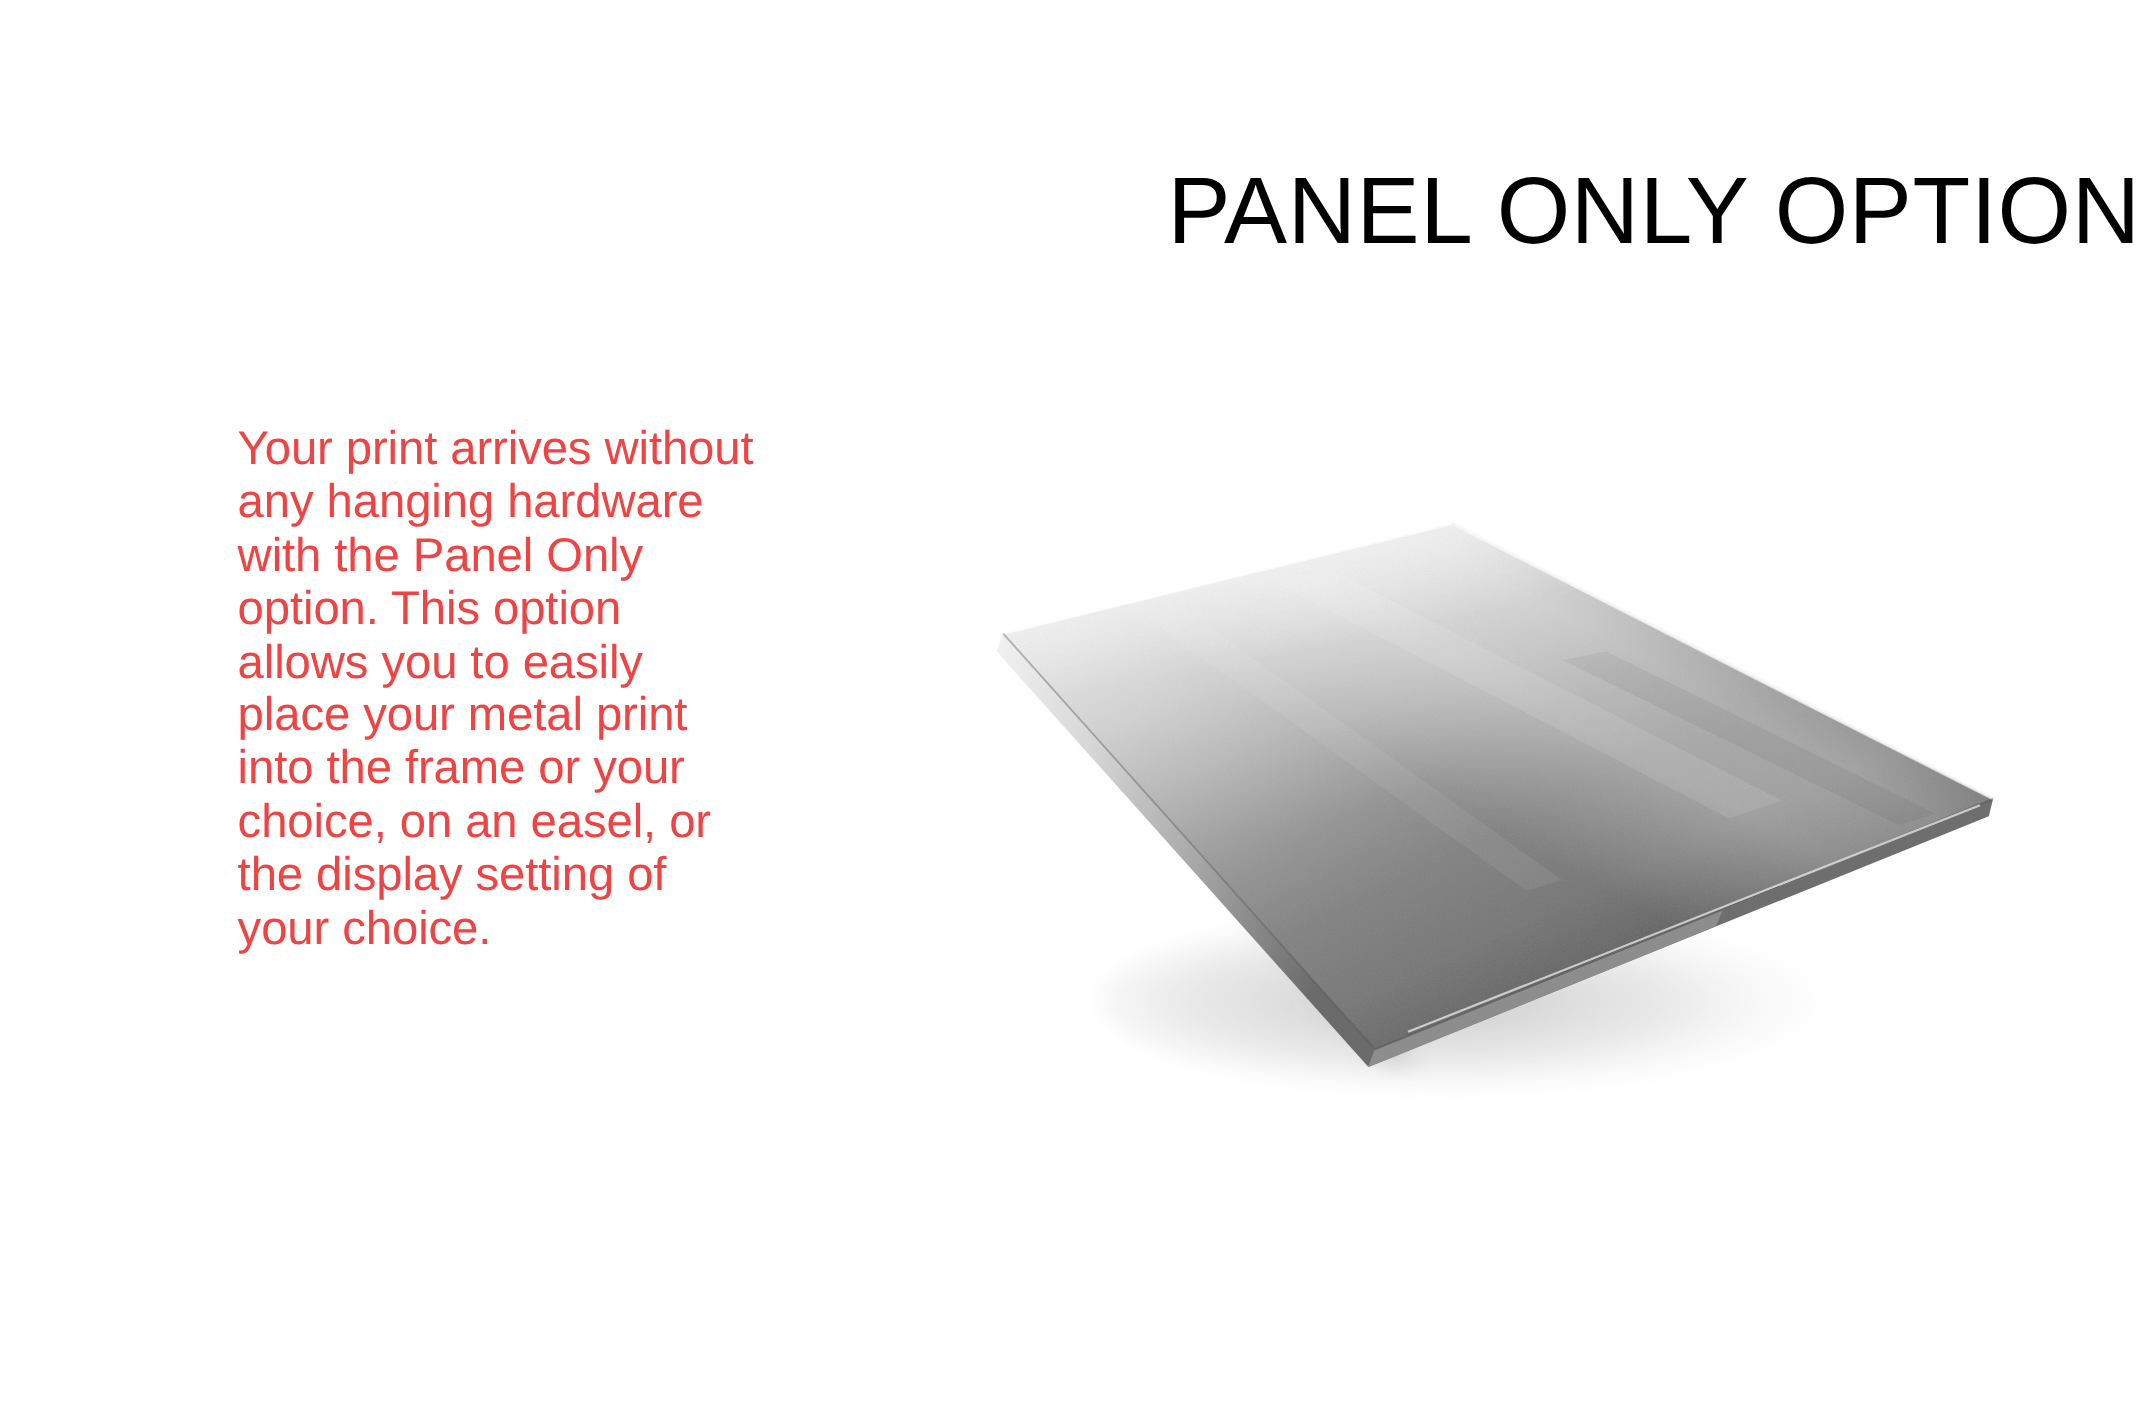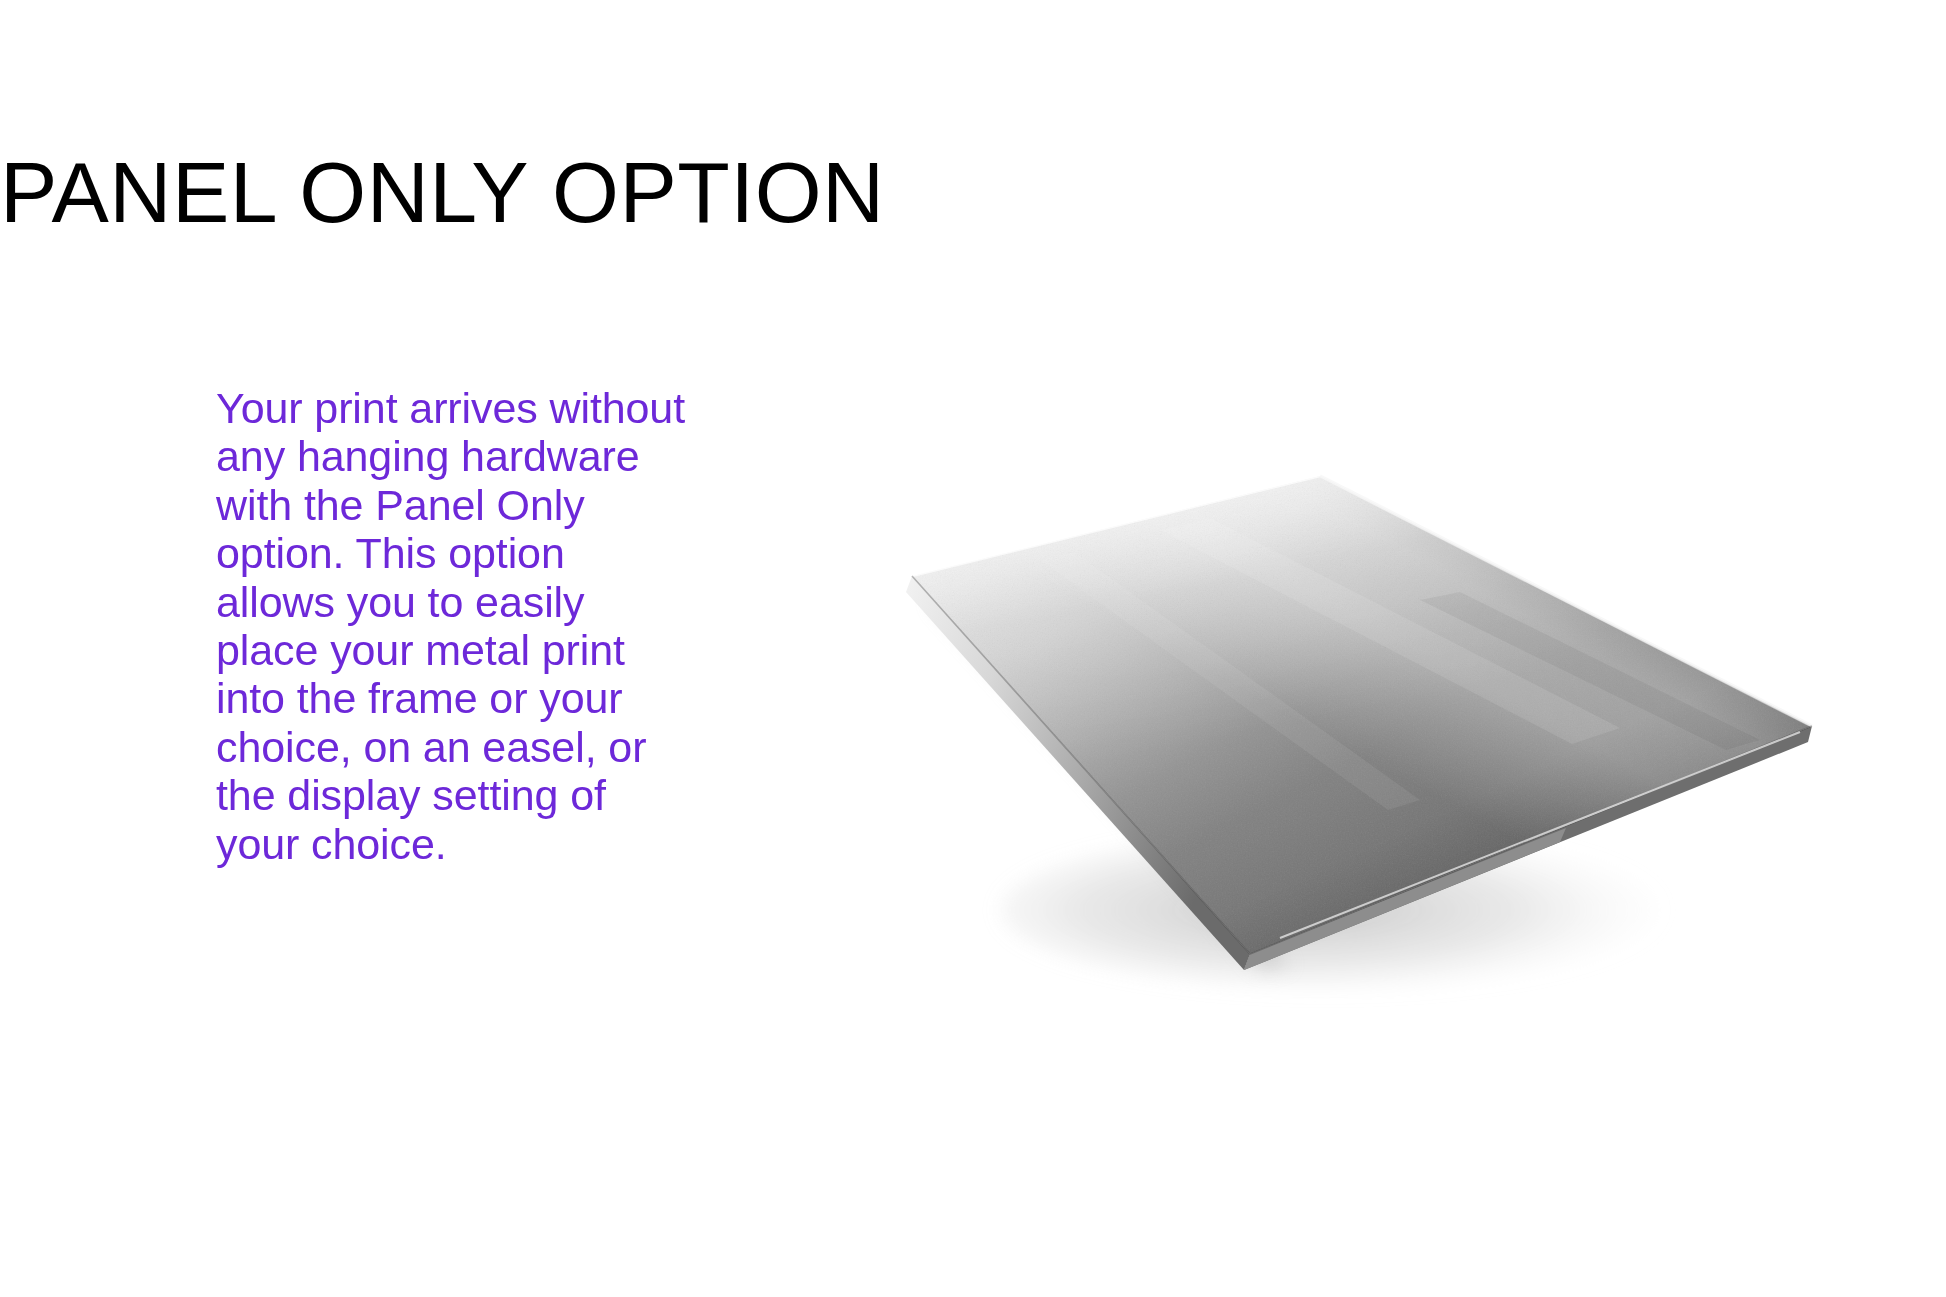--- a/index.html
+++ b/index.html
@@ -19,39 +19,39 @@
     background: #ffffff;
     overflow: hidden;
   }
 
   
   #slide-title {
     position: absolute;
     left: 0;
     top: 86px;
     width: 1946px;
-    text-align: left;
+    text-align: right;
     font-size: 86px;
     line-height: 96px;
     font-weight: 400;
     color: #000000;
     letter-spacing: 0.5px;
     white-space: nowrap;
   }
 
   
   #body-text {
     position: absolute;
     left: 216px;
     top: 341px;
     width: 470px;
     font-size: 43px;
     line-height: 48.4px;
     font-weight: 400;
-    color: #6d28d9;
+    color: #ef4444;
     text-align: left;
     letter-spacing: -0.1px;
     word-spacing: 0px;
   }
 
   
   #panel-figure {
     position: absolute;
     left: 860px;
     top: 410px;

